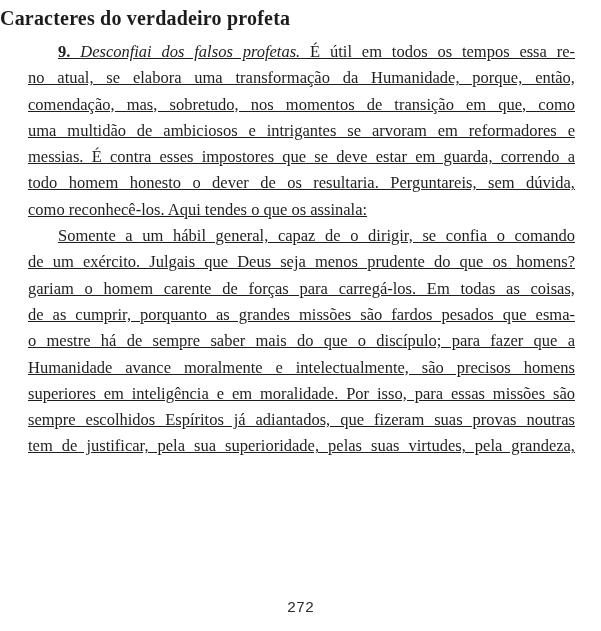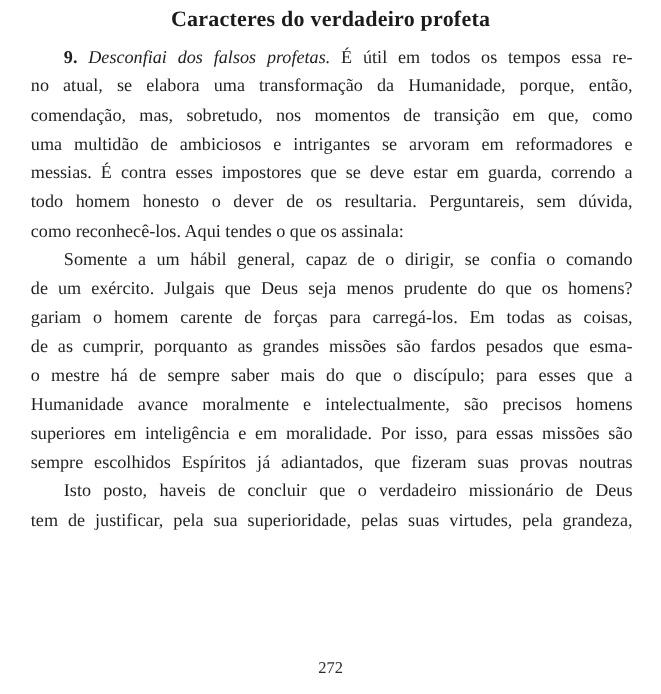--- a/index.html
+++ b/index.html
@@ -12,50 +12,52 @@
   .page {
     position: relative;
     width: 601px; height: 631px;
     background: #ffffff;
     overflow: hidden;
     color: #1f1f1f;
   }
   .chapter-title {
     position: absolute;
     top: 7px; left: 0; width: 601px;
-    text-align: center;
+    text-align: left;
     font-size: 20px;
     font-weight: bold;
     letter-spacing: 0.2px;
     color: #1c1c1c;
   }
   .body-text {
     position: absolute;
     top: 39px; left: 28px; width: 547px;
     font-size: 16.5px;
     color: #1f1f1f;
   }
   .line {
     height: 26.3px;
     line-height: 26.3px;
     text-align: justify;
     text-align-last: justify;
     overflow: hidden;
     white-space: normal;
+    text-decoration: underline;
   }
   .line.first { text-indent: 30px; }
   .line.no-stretch { text-align-last: left; }
   .seg-italic { font-style: italic; }
   .seg-bold { font-weight: bold; }
   .page-number {
     position: absolute;
     top: 600px; left: 0; width: 601px;
     text-align: center;
     font-size: 15px;
     color: #2b2b2b;
+    font-family: Liberation Mono, monospace;
   }
 </style>
 </head>
 <body>
 
 <div class="page">
   <div class="chapter-title">Caracteres do verdadeiro profeta</div>
 
   <div class="body-text">
       <div>
@@ -65,25 +67,24 @@
         <div class="line">uma multidão de ambiciosos e intrigantes se arvoram em reformadores e</div>
         <div class="line">messias. É contra esses impostores que se deve estar em guarda, correndo a</div>
         <div class="line">todo homem honesto o dever de os resultaria. Perguntareis, sem dúvida,</div>
         <div class="line no-stretch">como reconhecê-los. Aqui tendes o que os assinala:</div>
       </div>
       <div>
         <div class="line first">Somente a um hábil general, capaz de o dirigir, se confia o comando</div>
         <div class="line">de um exército. Julgais que Deus seja menos prudente do que os homens?</div>
         <div class="line">gariam o homem carente de forças para carregá-los. Em todas as coisas,</div>
         <div class="line">de as cumprir, porquanto as grandes missões são fardos pesados que esma-</div>
-        <div class="line">o mestre há de sempre saber mais do que o discípulo; para esses que a</div>
+        <div class="line">o mestre há de sempre saber mais do que o discípulo; para fazer que a</div>
         <div class="line">Humanidade avance moralmente e intelectualmente, são precisos homens</div>
         <div class="line">superiores em inteligência e em moralidade. Por isso, para essas missões são</div>
         <div class="line">sempre escolhidos Espíritos já adiantados, que fizeram suas provas noutras</div>
       </div>
       <div>
-        <div class="line first">Isto posto, haveis de concluir que o verdadeiro missionário de Deus</div>
         <div class="line">tem de justificar, pela sua superioridade, pelas suas virtudes, pela grandeza,</div>
       </div>
     </div>
 
   <div class="page-number">272</div>
 </div>
 
 </body></html>

